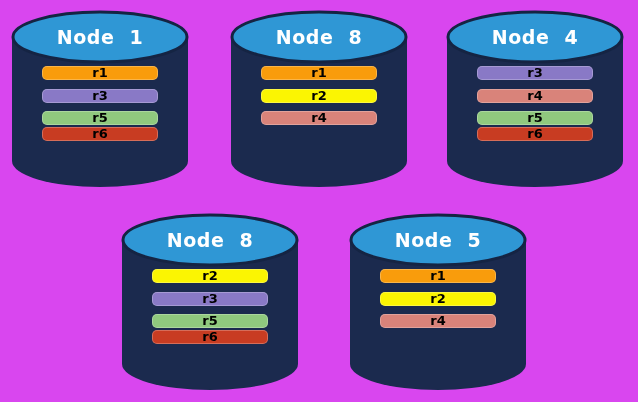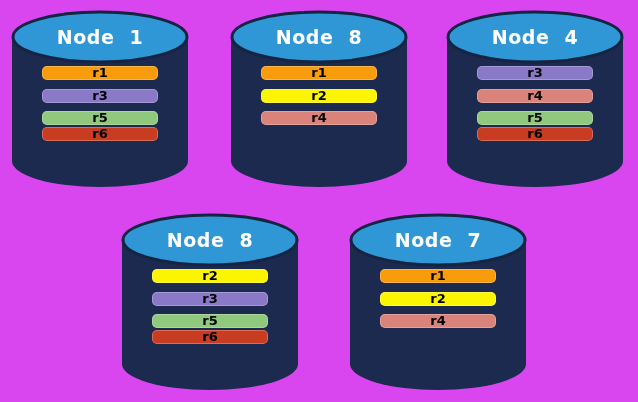--- a/index.html
+++ b/index.html
@@ -87,19 +87,19 @@
     <div class="bar b1" style="background: rgb(137, 121, 198);">r3</div>
     <div class="bar b2" style="background: rgb(144, 201, 126);">r5</div>
     <div class="bar b3" style="background: rgb(200, 60, 34);">r6</div>
   </div>
 
   <div class="node n5">
     <svg class="can" viewBox="0 0 180 182" preserveAspectRatio="none">
       <path d="M2,29 L2,153 A88,26 0 0 0 178,153 L178,29 Z" fill="#1B2A4E"></path>
       <ellipse cx="90" cy="29" rx="87" ry="25" stroke-width="3" fill="#2F97D5" stroke="#152443"></ellipse>
     </svg>
-    <div class="node-title">Node 7</div>
+    <div class="node-title">Node 5</div>
     <div class="bar b0" style="background: rgb(249, 156, 12);">r1</div>
     <div class="bar b1" style="background: rgb(251, 245, 2);">r2</div>
     <div class="bar b2" style="background: rgb(217, 131, 122);">r4</div>
   </div>
 
 </div>
 
 </body></html>

